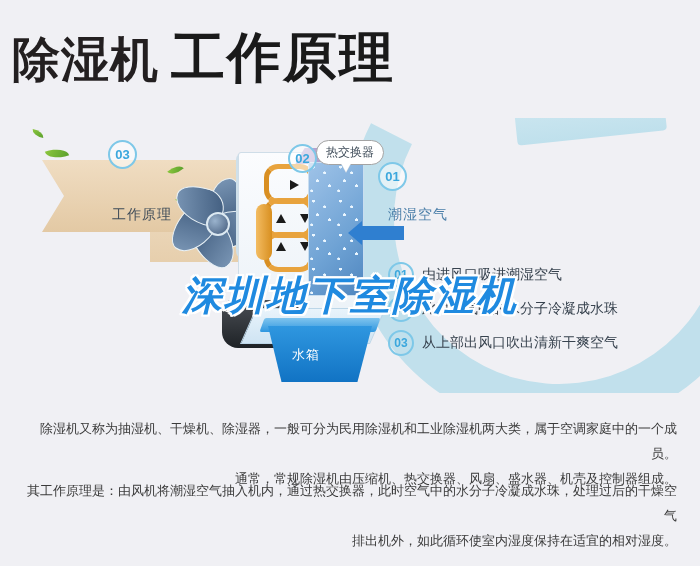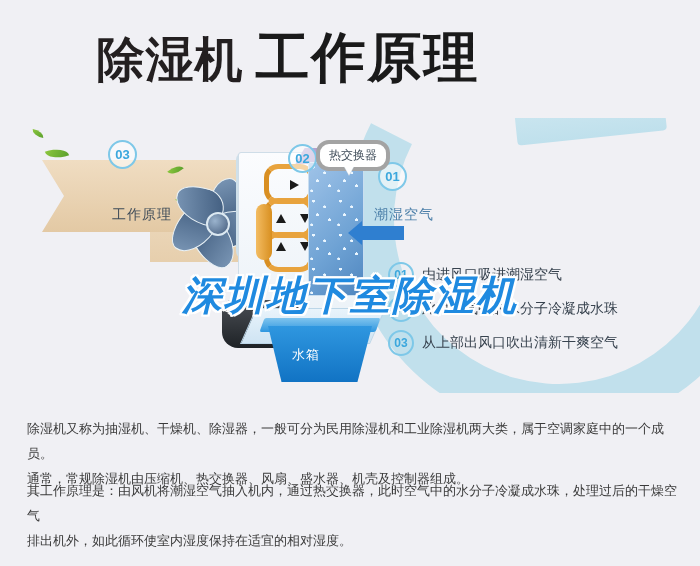--- a/index.html
+++ b/index.html
@@ -17,24 +17,24 @@
   .page {
     position: relative;
     width: 700px;
     height: 566px;
     background: #f0f0f4;
   }
 
   
   .title-wrap {
     position: absolute;
-    left: 0;
+    left: 12px;
     top: 22px;
     width: 576px;
-    text-align: center;
+    text-align: left;
     white-space: nowrap;
   }
   .title-a {
     font-size: 48px;
     font-weight: bold;
     color: #231f20;
     letter-spacing: 1px;
   }
   .title-b {
     font-size: 54px;
@@ -331,30 +331,30 @@
   .badge.b01 { left: 378px; top: 44px; }
 
   .dia-label {
     position: absolute;
     color: #3f4c59;
     font-size: 14px;
     letter-spacing: 1px;
     white-space: nowrap;
   }
   .dia-label.dry { left: 112px; top: 88px; }
-  .dia-label.humid { left: 374px; top: 88px; color: #4a7ea8; }
+  .dia-label.humid { left: 388px; top: 88px; color: #4a7ea8; }
 
   
   .callout {
     position: absolute;
     left: 316px;
     top: 22px;
     padding: 3px 9px;
     background: #ffffff;
-    border: 4px solid #a3a3a3;
+    border: 1px solid #a3a3a3;
     border-radius: 13px;
     font-size: 12px;
     color: #3f4c59;
     white-space: nowrap;
   }
   .callout:after {
     content: "";
     position: absolute;
     left: 24px;
     bottom: -8px;
@@ -422,21 +422,21 @@
   .body-text {
     position: absolute;
     left: 27px;
     width: 650px;
     color: #3a3a3a;
     font-size: 13px;
     line-height: 25px;
   }
   .para1 { top: 416px; }
   .para2 { top: 478px; }
-  .para p { margin: 0; }
+  .para p { margin: 0; text-align: right; }
 </style>
 </head>
 <body>
 
 <div class="page">
 
   <div class="title-wrap">
     <span class="title-a">除湿机</span><span class="title-b">工作原理</span>
   </div>
 

